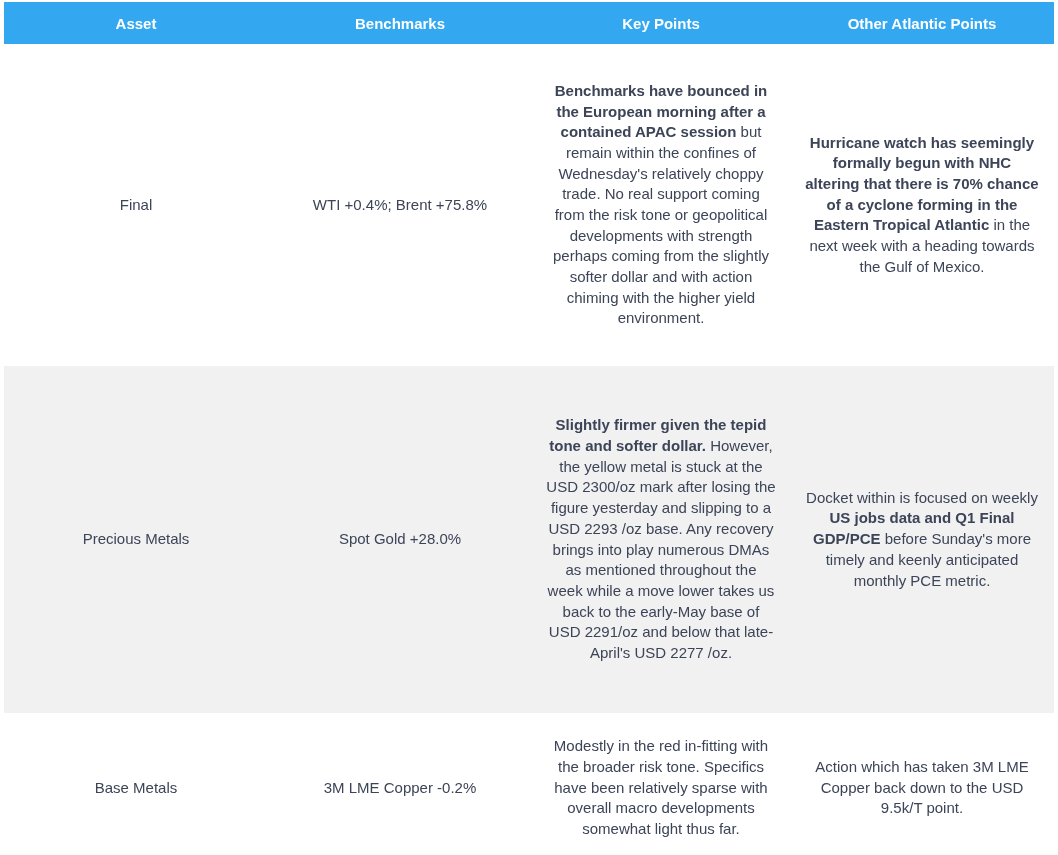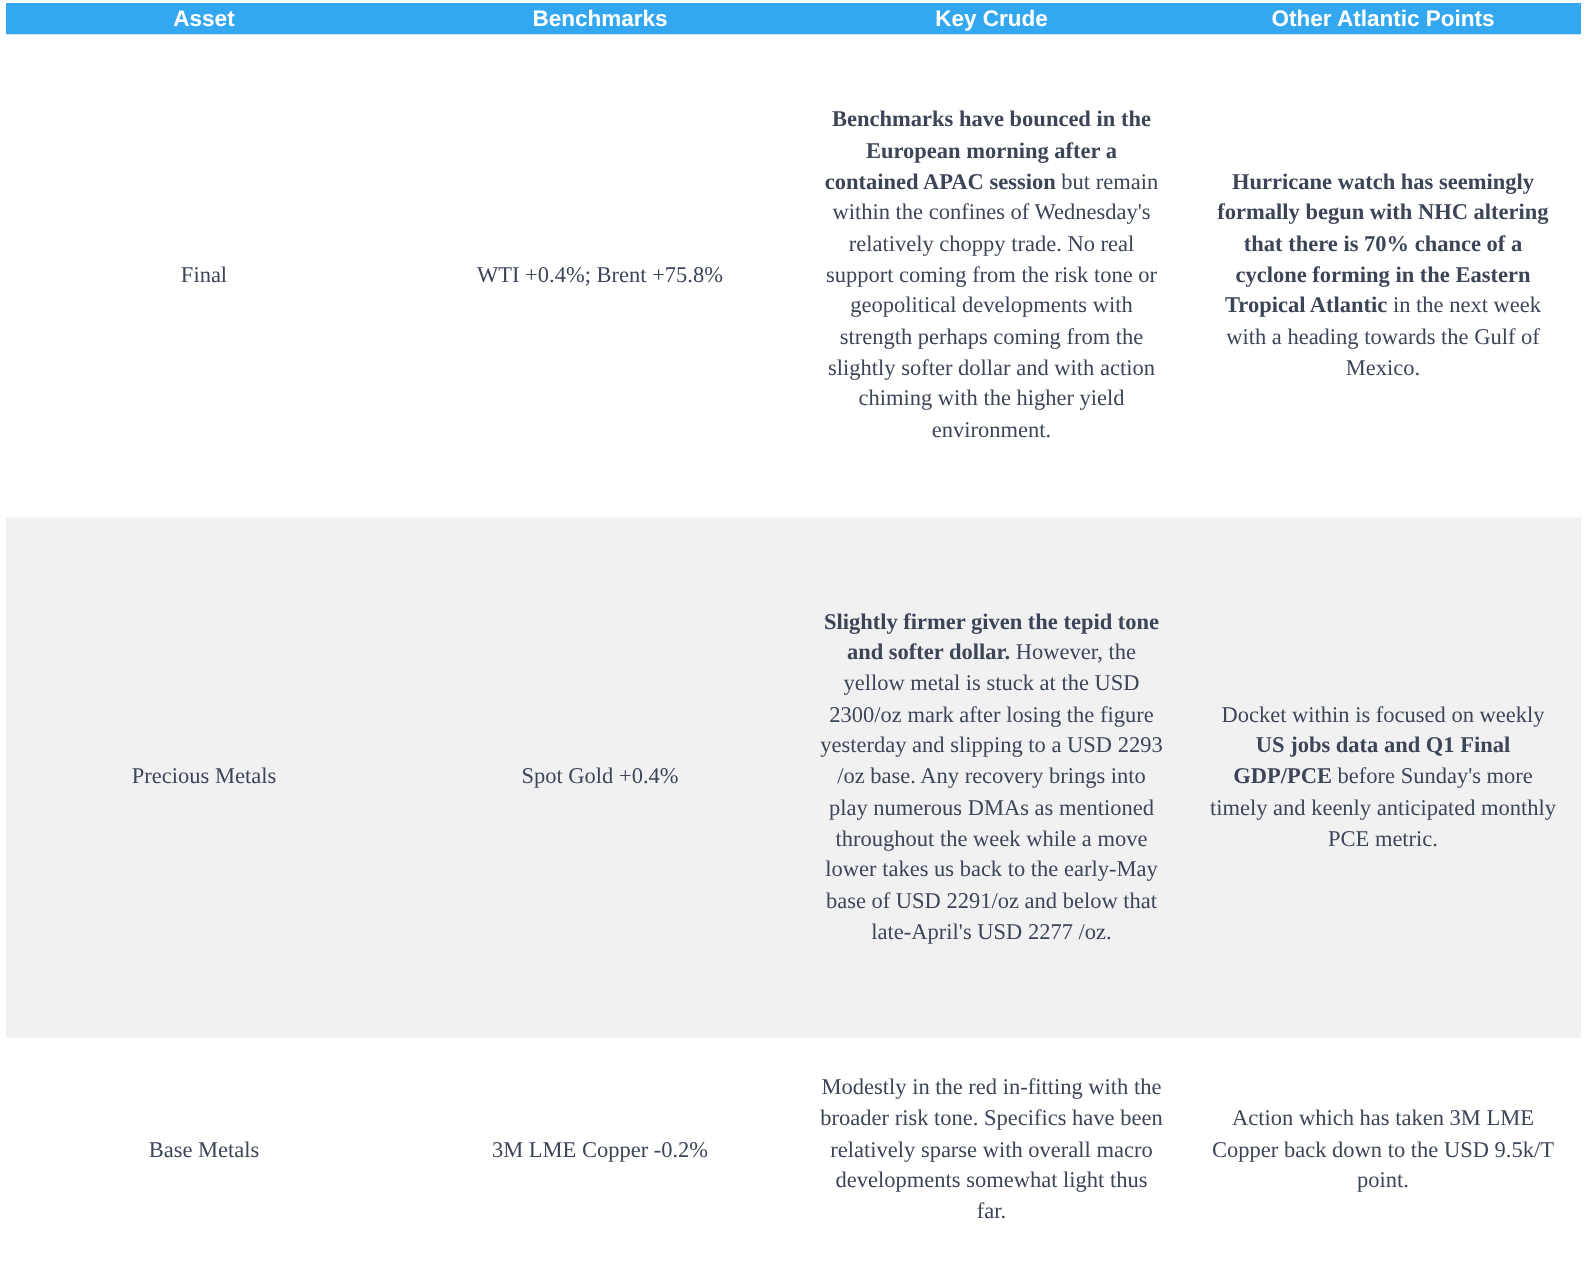--- a/index.html
+++ b/index.html
@@ -22,34 +22,33 @@
   table {
     border-collapse: collapse;
     table-layout: fixed;
     width: 1050px;
   }
   thead th {
     background: var(--header-bg);
     color: var(--header-text);
     font-weight: 700;
     font-size: 15px;
-    height: 21px;
+    height: 42px;
     padding: 0 10px;
     text-align: center;
     vertical-align: middle;
   }
   tbody td {
     font-size: 15px;
     line-height: 1.38;
     color: var(--body-text);
     text-align: center;
     vertical-align: middle;
     padding: 8px 13px;
     background: #ffffff;
-    font-family: Liberation Serif, serif;
   }
   tbody tr.alt td { background: var(--alt-row-bg); text-align: center; }
   tbody tr:nth-child(1) td { height: 306px; }
   tbody tr:nth-child(2) td { height: 331px; }
   tbody tr:nth-child(3) td { height: 134px; }
   td.col-key, td.col-other { padding-left: 14px; padding-right: 14px; }
   .seg { font-weight: 400; }
   .seg.bold { font-weight: 700; }
 </style>
 </head>
@@ -60,34 +59,34 @@
     <colgroup>
       <col style="width:264px">
       <col style="width:264px">
       <col style="width:258px">
       <col style="width:264px">
     </colgroup>
     <thead>
       <tr>
         <th>Asset</th>
         <th>Benchmarks</th>
-        <th>Key Crude</th>
+        <th>Key Points</th>
         <th>Other Atlantic Points</th>
       </tr>
     </thead>
     <tbody>
         <tr>
           <td class="col-asset">Final</td>
           <td class="col-performance">WTI +0.4%; Brent +75.8%</td>
           <td class="col-key"><span class="seg bold">Benchmarks have bounced in the European morning after a contained APAC session</span><span class="seg"> but remain within the confines of Wednesday's relatively choppy trade. No real support coming from the risk tone or geopolitical developments with strength perhaps coming from the slightly softer dollar and with action chiming with the higher yield environment.</span></td>
           <td class="col-other"><span class="seg bold">Hurricane watch has seemingly formally begun with NHC altering that there is 70% chance of a cyclone forming in the Eastern Tropical Atlantic</span><span class="seg"> in the next week with a heading towards the Gulf of Mexico.</span></td>
         </tr>
         <tr class="alt">
           <td class="col-asset">Precious Metals</td>
-          <td class="col-performance">Spot Gold +0.4%</td>
+          <td class="col-performance">Spot Gold +28.0%</td>
           <td class="col-key"><span class="seg bold">Slightly firmer given the tepid tone and softer dollar.</span><span class="seg"> However, the yellow metal is stuck at the USD 2300/oz mark after losing the figure yesterday and slipping to a USD 2293 /oz base. Any recovery brings into play numerous DMAs as mentioned throughout the week while a move lower takes us back to the early-May base of USD 2291/oz and below that late-April's USD 2277 /oz.</span></td>
           <td class="col-other"><span class="seg">Docket within is focused on weekly </span><span class="seg bold">US jobs data and Q1 Final GDP/PCE</span><span class="seg"> before Sunday's more timely and keenly anticipated monthly PCE metric.</span></td>
         </tr>
         <tr>
           <td class="col-asset">Base Metals</td>
           <td class="col-performance">3M LME Copper -0.2%</td>
           <td class="col-key"><span class="seg">Modestly in the red in-fitting with the broader risk tone. Specifics have been relatively sparse with overall macro developments somewhat light thus far.</span></td>
           <td class="col-other"><span class="seg">Action which has taken 3M LME Copper back down to the USD 9.5k/T point.</span></td>
         </tr>
       </tbody>

